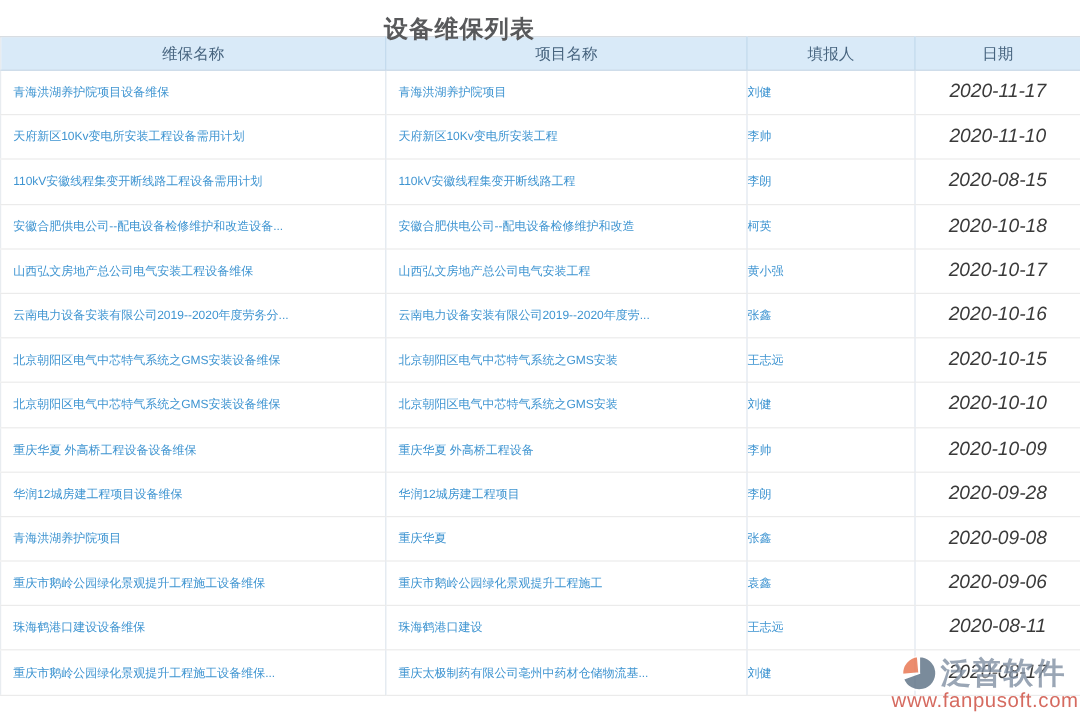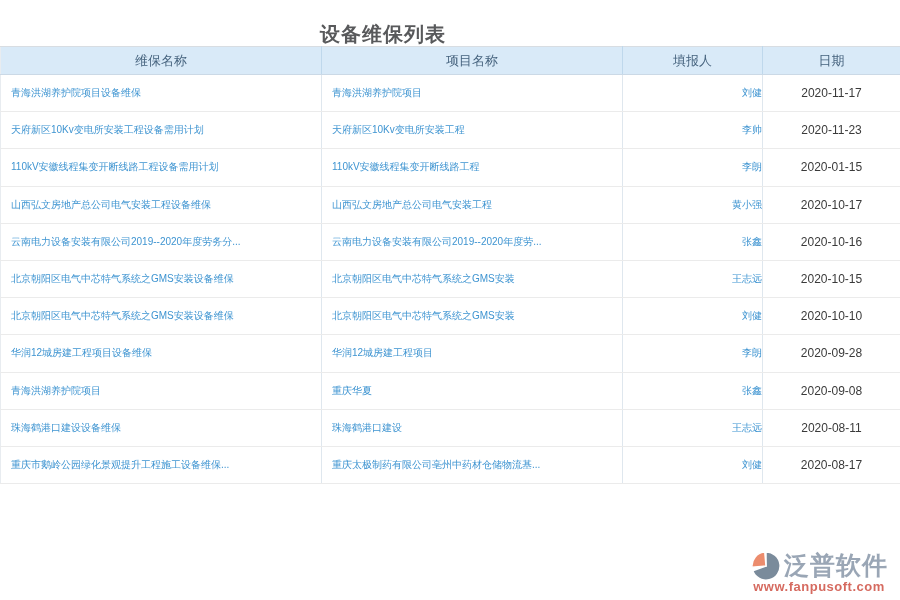--- a/index.html
+++ b/index.html
@@ -7,47 +7,47 @@
     --date-text:#3A3A3A; --title-text:#58595B; --row-border:#EBEBEB;
     --column-border:#DFE7EE; --header-border:#BFD8EC;
     --watermark-brand:#8493A6; --watermark-url:#CD4A3D;
     --logo-orange:#E8744E; --logo-slate:#5E7286;
   }
   *{box-sizing:border-box;margin:0;padding:0;}
   html,body{width:900px;height:600px;overflow:hidden;background:#fff;
     font-family:"Liberation Sans","DejaVu Sans",sans-serif;}
   .page{position:relative;width:900px;height:600px;}
 
-  .title-wrap{height:46px;width:766px;text-align:center;padding-top:21px;}
+  .title-wrap{height:30px;width:766px;text-align:center;padding-top:11px;}
   .title-wrap h1{font-size:20px;font-weight:bold;color:var(--title-text);letter-spacing:1px;}
 
   table.list{width:900px;border-collapse:collapse;table-layout:fixed;
     border-top:1px solid #D8DDE2;border-left:1px solid #E8ECF0;border-right:1px solid #E8ECF0;}
   col.c1{width:321px;} col.c2{width:301px;} col.c3{width:140px;} col.c4{width:138px;}
 
   thead th{height:28px;background:var(--header-bg);color:var(--header-text);
     font-size:13px;font-weight:normal;text-align:center;
     border-right:1px solid var(--header-border);border-bottom:1px solid #CBD9E6;}
   thead th:last-child{border-right:none;}
 
   tbody tr{height:37.2px;}
   tbody td{font-size:10px;border-bottom:1px solid var(--row-border);
     border-right:1px solid var(--column-border);
     white-space:nowrap;overflow:hidden;}
   tbody td:last-child{border-right:none;}
   td.cell-name{color:var(--link-blue);text-align:left;padding-left:10px;padding-right:8px;cursor:pointer;}
-  td.cell-reporter{color:var(--link-blue);text-align:right;}
-  td.cell-date{color:var(--date-text);text-align:center;font-size:12px;font-weight:500;}
+  td.cell-reporter{color:var(--link-blue);text-align:left;}
+  td.cell-date{color:var(--date-text);text-align:center;font-size:16px;font-weight:500;font-style:italic;}
 
   .watermark{position:absolute;right:5px;bottom:6px;width:152px;opacity:.82;
     text-align:center;pointer-events:none;}
   .wm-row{display:flex;align-items:center;justify-content:center;gap:2px;}
   .wm-brand{font-size:25px;font-weight:bold;color:var(--watermark-brand);
     letter-spacing:1px;text-shadow:0 1px 0 rgba(255,255,255,.6);}
-  .wm-url{font-size:13px;color:var(--watermark-url);letter-spacing:.5px;margin-top:-3px;font-weight:bold;}
+  .wm-url{font-size:17px;color:var(--watermark-url);letter-spacing:.5px;margin-top:-3px;}
   .wm-logo{width:32px;height:32px;flex:0 0 32px;}
 </style>
 </head>
 <body>
 
 <div class="page">
 
   <div class="title-wrap">
     <h1>设备维保列表</h1>
   </div>
@@ -71,27 +71,33 @@
         <tr>
           <td class="cell-name">青海洪湖养护院项目设备维保</td>
           <td class="cell-name">青海洪湖养护院项目</td>
           <td class="cell-reporter">刘健</td>
           <td class="cell-date">2020-11-17</td>
         </tr>
         <tr>
           <td class="cell-name">天府新区10Kv变电所安装工程设备需用计划</td>
           <td class="cell-name">天府新区10Kv变电所安装工程</td>
           <td class="cell-reporter">李帅</td>
-          <td class="cell-date">2020-11-23</td>
+          <td class="cell-date">2020-11-10</td>
         </tr>
         <tr>
           <td class="cell-name">110kV安徽线程集变开断线路工程设备需用计划</td>
           <td class="cell-name">110kV安徽线程集变开断线路工程</td>
           <td class="cell-reporter">李朗</td>
-          <td class="cell-date">2020-01-15</td>
+          <td class="cell-date">2020-08-15</td>
+        </tr>
+        <tr>
+          <td class="cell-name">安徽合肥供电公司--配电设备检修维护和改造设备...</td>
+          <td class="cell-name">安徽合肥供电公司--配电设备检修维护和改造</td>
+          <td class="cell-reporter">柯英</td>
+          <td class="cell-date">2020-10-18</td>
         </tr>
         <tr>
           <td class="cell-name">山西弘文房地产总公司电气安装工程设备维保</td>
           <td class="cell-name">山西弘文房地产总公司电气安装工程</td>
           <td class="cell-reporter">黄小强</td>
           <td class="cell-date">2020-10-17</td>
         </tr>
         <tr>
           <td class="cell-name">云南电力设备安装有限公司2019--2020年度劳务分...</td>
           <td class="cell-name">云南电力设备安装有限公司2019--2020年度劳...</td>
@@ -104,30 +110,42 @@
           <td class="cell-reporter">王志远</td>
           <td class="cell-date">2020-10-15</td>
         </tr>
         <tr>
           <td class="cell-name">北京朝阳区电气中芯特气系统之GMS安装设备维保</td>
           <td class="cell-name">北京朝阳区电气中芯特气系统之GMS安装</td>
           <td class="cell-reporter">刘健</td>
           <td class="cell-date">2020-10-10</td>
         </tr>
         <tr>
+          <td class="cell-name">重庆华夏 外高桥工程设备设备维保</td>
+          <td class="cell-name">重庆华夏 外高桥工程设备</td>
+          <td class="cell-reporter">李帅</td>
+          <td class="cell-date">2020-10-09</td>
+        </tr>
+        <tr>
           <td class="cell-name">华润12城房建工程项目设备维保</td>
           <td class="cell-name">华润12城房建工程项目</td>
           <td class="cell-reporter">李朗</td>
           <td class="cell-date">2020-09-28</td>
         </tr>
         <tr>
           <td class="cell-name">青海洪湖养护院项目</td>
           <td class="cell-name">重庆华夏</td>
           <td class="cell-reporter">张鑫</td>
           <td class="cell-date">2020-09-08</td>
+        </tr>
+        <tr>
+          <td class="cell-name">重庆市鹅岭公园绿化景观提升工程施工设备维保</td>
+          <td class="cell-name">重庆市鹅岭公园绿化景观提升工程施工</td>
+          <td class="cell-reporter">袁鑫</td>
+          <td class="cell-date">2020-09-06</td>
         </tr>
         <tr>
           <td class="cell-name">珠海鹤港口建设设备维保</td>
           <td class="cell-name">珠海鹤港口建设</td>
           <td class="cell-reporter">王志远</td>
           <td class="cell-date">2020-08-11</td>
         </tr>
         <tr>
           <td class="cell-name">重庆市鹅岭公园绿化景观提升工程施工设备维保...</td>
           <td class="cell-name">重庆太极制药有限公司亳州中药材仓储物流基...</td>

